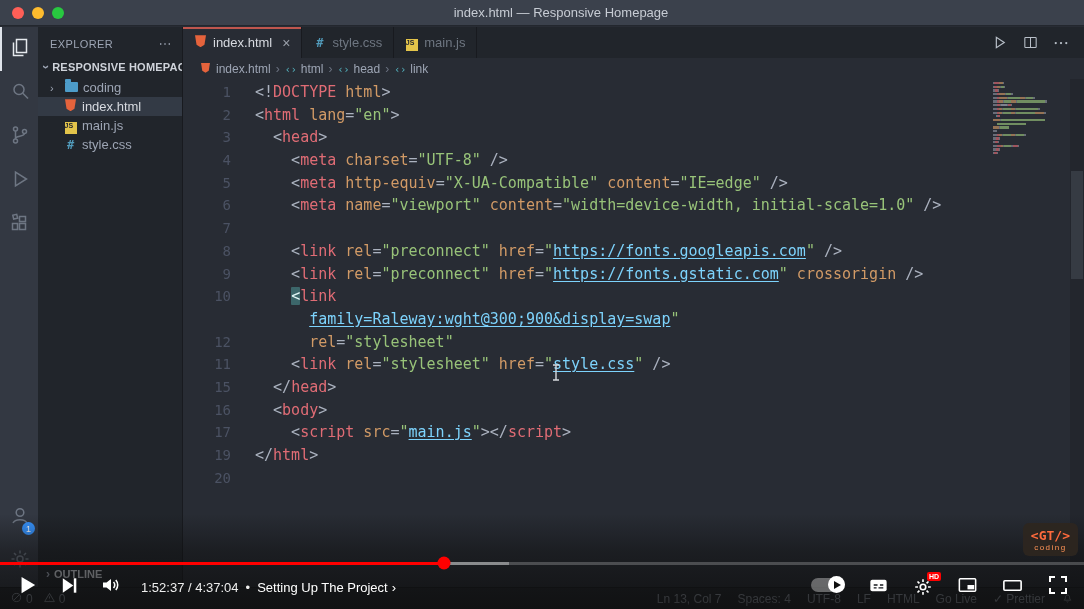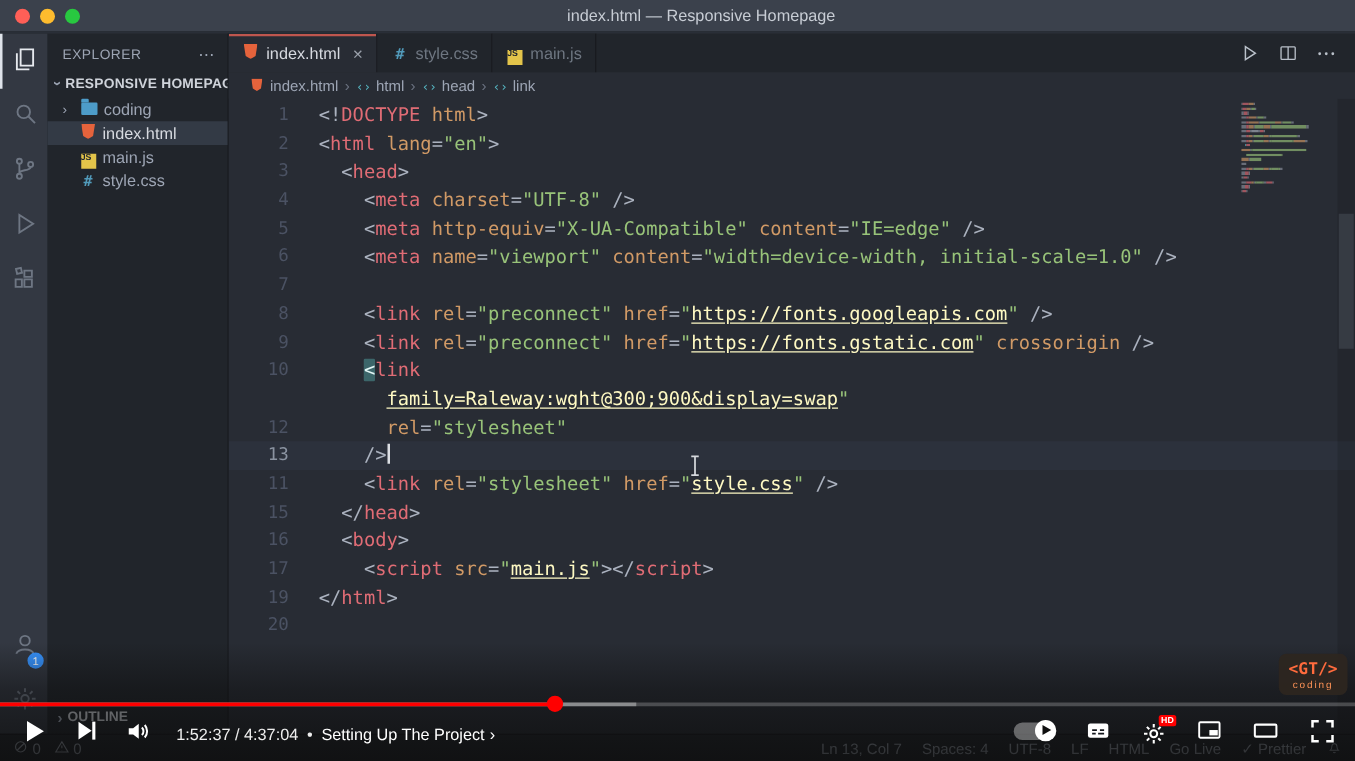--- a/index.html
+++ b/index.html
@@ -61,21 +61,21 @@
   .code-lines { position:absolute; inset:0; padding-top:2px; font-family:"DejaVu Sans Mono",monospace; font-size:15px; line-height:22.7px; }
   .row { display:flex; height:22.7px; }
   .row.current { background:#2c313c; }
   .ln { flex:0 0 72px; padding-right:24px; text-align:right; color:#4b5263; font-size:14px; }
   .row.current .ln { color:#8b93a1; }
   .tx { white-space:pre; }
   .tk-p { color:#abb2bf; } .tk-x { color:#abb2bf; }
   .tk-t { color:#e06c75; }
   .tk-a { color:#d19a66; }
   .tk-s { color:#98c379; }
-  .tk-l { color:#fef9c3; text-decoration:underline; text-underline-offset:2px; }
+  .tk-l { color:#7dd3fc; text-decoration:underline; text-underline-offset:2px; }
   .tk-hl { color:#e3f7f7; background:rgba(80,160,160,.5); border-radius:1px; }
   .caret { display:inline-block; width:2px; height:16px; background:#dcdfe4; margin-left:1px; vertical-align:-2px; }
 
   .minimap { position:absolute; top:3px; right:15px; width:76px; overflow:hidden; }
   .mm-row { height:2.3px; margin-bottom:1.4px; display:flex; overflow:hidden; }
   .mm-seg { height:100%; opacity:.65; flex:0 0 auto; }
   .scrollbar { position:absolute; top:0; right:0; bottom:0; width:14px; background:rgba(0,0,0,.12); }
   .scroll-thumb { position:absolute; top:92px; left:1px; right:1px; height:108px; background:rgba(125,135,145,.22); }
 
   
@@ -321,24 +321,20 @@
               <span class="tx"><span class="tk-p">    </span><span class="tk-hl">&lt;</span><span class="tk-t">link</span></span>
             </div>
             <div class="row">
               <span class="ln"></span>
               <span class="tx"><span class="tk-x">      </span><span class="tk-l">family=Raleway:wght@300;900&amp;display=swap</span><span class="tk-s">"</span></span>
             </div>
             <div class="row">
               <span class="ln">12</span>
               <span class="tx"><span class="tk-a">      rel</span><span class="tk-p">=</span><span class="tk-s">"stylesheet"</span></span>
             </div>
-            <div class="row current">
-              <span class="ln">13</span>
-              <span class="tx"><span class="tk-p">    /&gt;</span><span class="caret"></span></span>
-            </div>
             <div class="row">
               <span class="ln">11</span>
               <span class="tx"><span class="tk-p">    &lt;</span><span class="tk-t">link</span><span class="tk-a"> rel</span><span class="tk-p">=</span><span class="tk-s">"stylesheet"</span><span class="tk-a"> href</span><span class="tk-p">=</span><span class="tk-s">"</span><span class="tk-l">style.css</span><span class="tk-s">"</span><span class="tk-p"> /&gt;</span></span>
             </div>
             <div class="row">
               <span class="ln">15</span>
               <span class="tx"><span class="tk-p">  &lt;/</span><span class="tk-t">head</span><span class="tk-p">&gt;</span></span>
             </div>
             <div class="row">
               <span class="ln">16</span>

